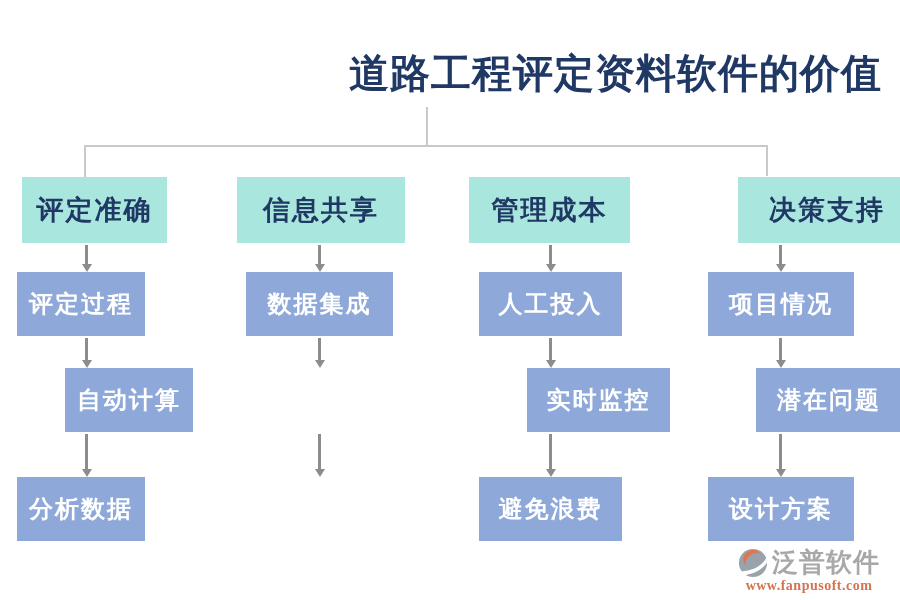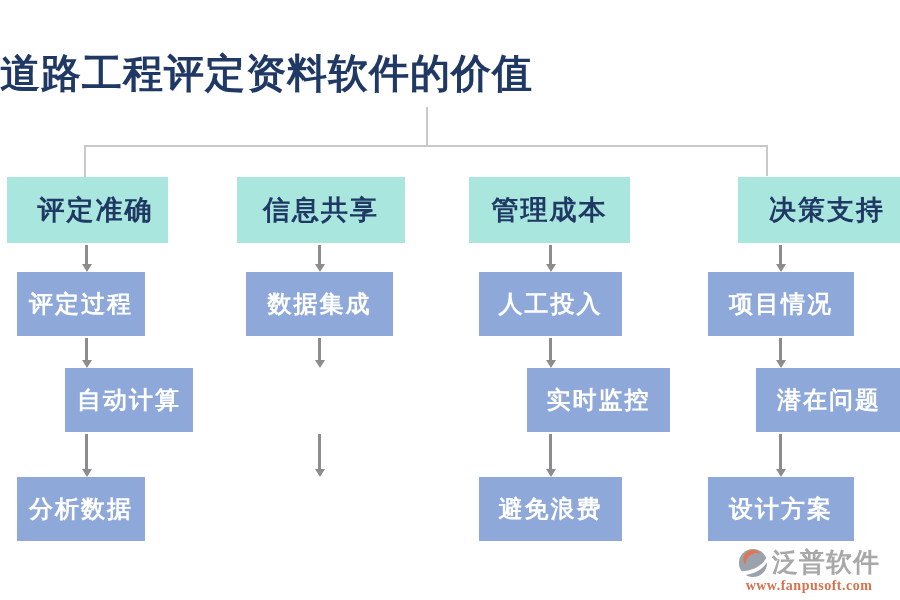--- a/index.html
+++ b/index.html
@@ -7,36 +7,36 @@
     --item-bg:#8ea8da; --item-text:#ffffff; --connector:#c9c9c9;
     --arrow:#8c8c8c; --brand-text:#a8a8a8; --url-text:#d6734f;
   }
   html,body{margin:0;padding:0;background:#fff;}
   .stage{
     position:relative;width:900px;height:600px;background:#ffffff;overflow:hidden;
     font-family:"Liberation Serif","DejaVu Serif",serif;
   }
   .title{
     position:absolute;left:0;top:52px;width:862px;margin:0;
-    text-align:left;font-size:40px;font-weight:bold;letter-spacing:1px;
-    color:var(--title-text,#1f3864);line-height:1.1;
+    text-align:right;font-size:40px;font-weight:bold;letter-spacing:1px;
+    color:var(--title-text,#1f3864);line-height:1.1;padding-left:20px;
   }
   .line{position:absolute;background:var(--connector,#c9c9c9);}
   .v-top{left:426px;top:107px;width:2px;height:38px;}
   .h-main{left:84px;top:145px;width:684px;height:2px;}
   .v-left{left:84px;top:147px;width:2px;height:31px;}
   .v-right{left:766px;top:147px;width:2px;height:29px;}
 
   .hdr{
     position:absolute;top:177px;height:66px;
     background:var(--header-bg,#a9e6de);color:var(--header-text,#1f3864);
     display:flex;align-items:center;justify-content:center;
     font-size:27px;font-weight:bold;letter-spacing:2px;
   }
-  .c1{left:7px;width:145px;padding-left:16px;} .c2{left:237px;width:168px;}
+  .c1{left:22px;width:145px;} .c2{left:237px;width:168px;}
   .c3{left:469px;width:161px;} .c4{left:738px;width:178px;font-family:Liberation Serif, serif;}
 
   .box{
     position:absolute;height:64px;
     background:var(--item-bg,#8ea8da);color:var(--item-text,#ffffff);
     display:flex;align-items:center;justify-content:center;
     font-size:24px;font-weight:bold;letter-spacing:2px;
   }
   .b1{left:17px;width:128px;} .b2{left:246px;width:147px;}
   .b3{left:479px;width:143px;} .b4{left:708px;width:146px;}

